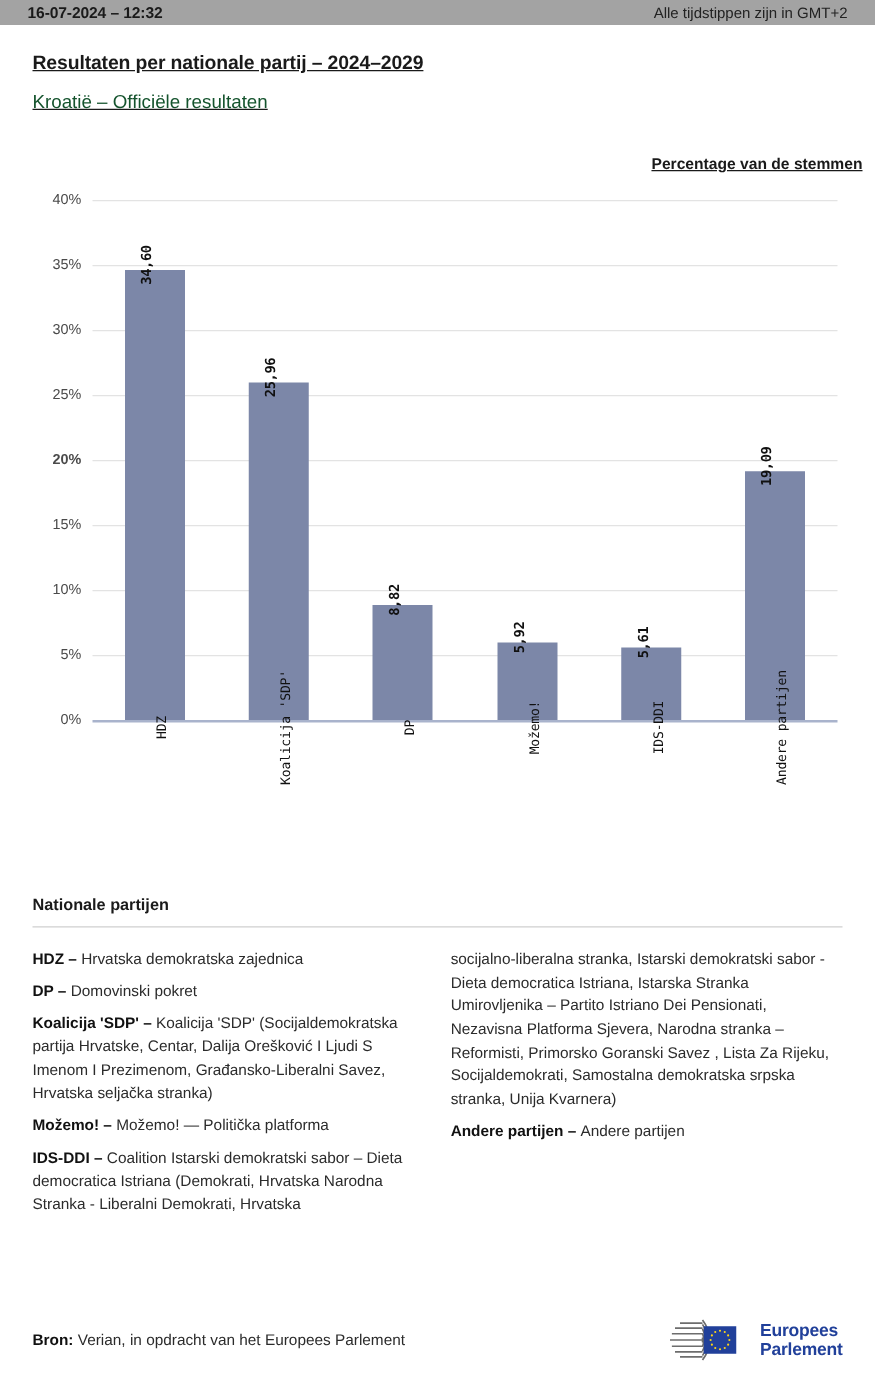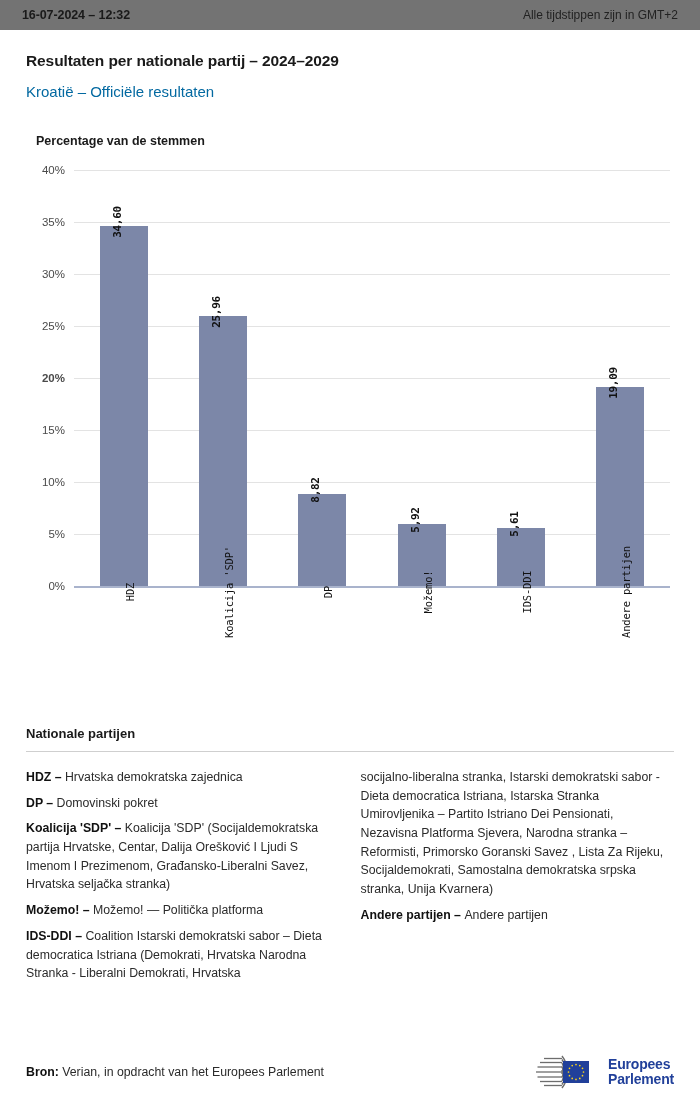--- a/index.html
+++ b/index.html
@@ -6,40 +6,40 @@
   html, body {
     width: 700px; height: 1101px;
     background: #ffffff;
     font-family: "Liberation Sans", sans-serif;
     color: #1a1a1a;
     overflow: hidden;
   }
 
   
   .topbar {
-    height: 30px;
-    background: #737373;
+    height: 20px;
+    background: #a3a3a3;
     display: flex;
     align-items: center;
     justify-content: space-between;
     padding: 0 22px;
   }
   .topbar-date { font-size: 12.5px; font-weight: bold; letter-spacing: -0.1px; }
   .topbar-tz   { font-size: 12px; color: #222; }
 
   
-  .head-wrap { padding: 22px 10px 0 26px; }
+  .head-wrap { padding: 22px 10px 0 26px; text-decoration: underline; }
   .title {
     font-size: 15.5px; font-weight: bold; letter-spacing: -0.1px;
   }
   .subtitle {
-    font-size: 15px; color: #0369a1; margin-top: 13px; font-weight: 400;
+    font-size: 15px; color: #14532d; margin-top: 13px; font-weight: 400;
   }
   .axis-title {
-    font-size: 12.5px; font-weight: bold; margin: 34px 0 0 10px;
+    font-size: 12.5px; font-weight: bold; margin: 34px 0 0 10px; text-align: right;
   }
 
   
   .chart {
     position: relative;
     margin: 22px 20px 0 26px;
     height: 460px;
   }
   .plot {
     position: absolute;

